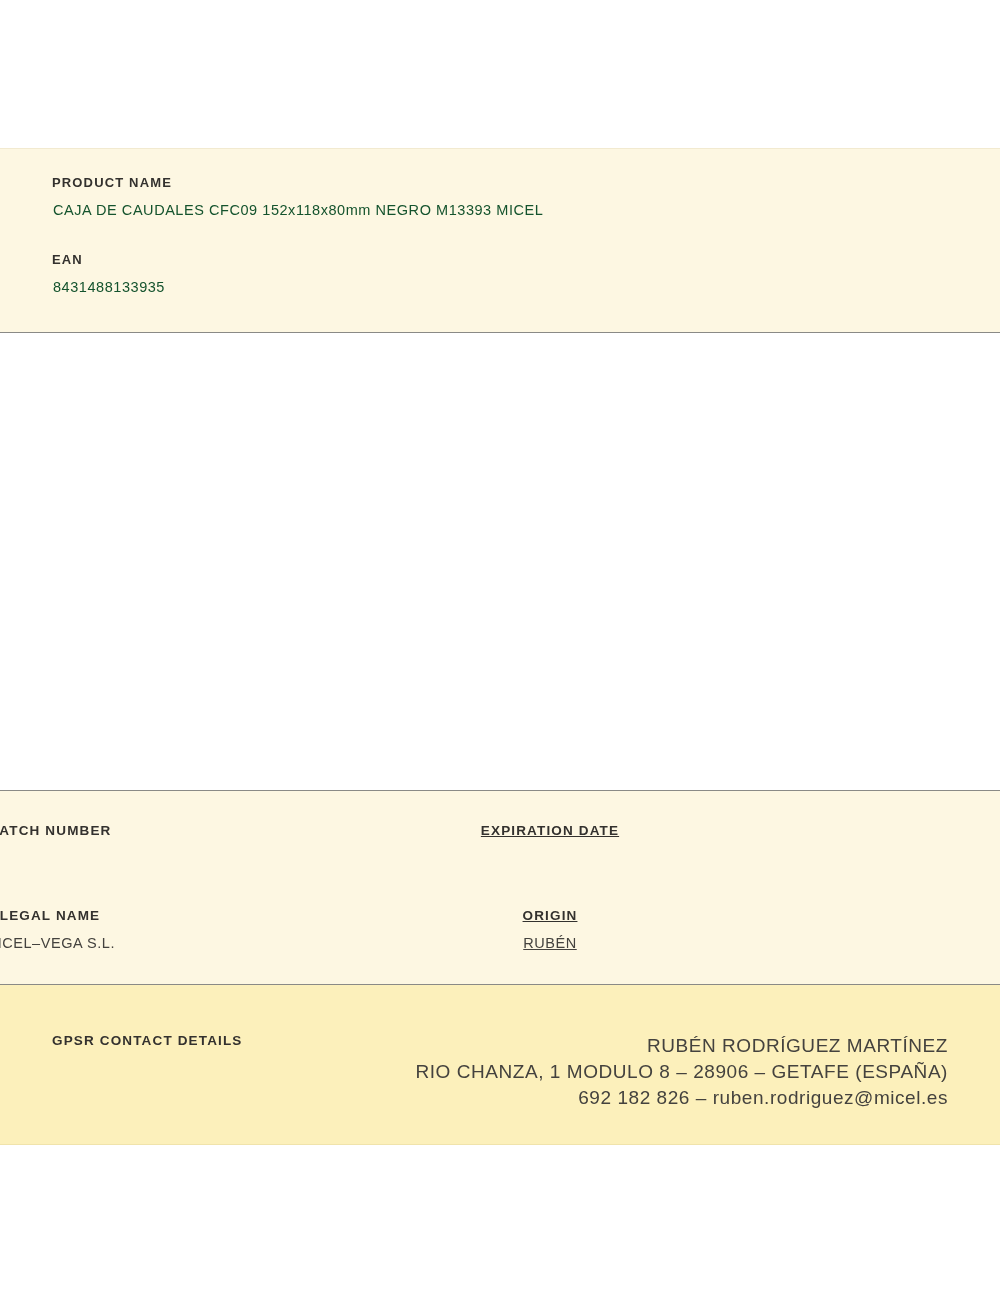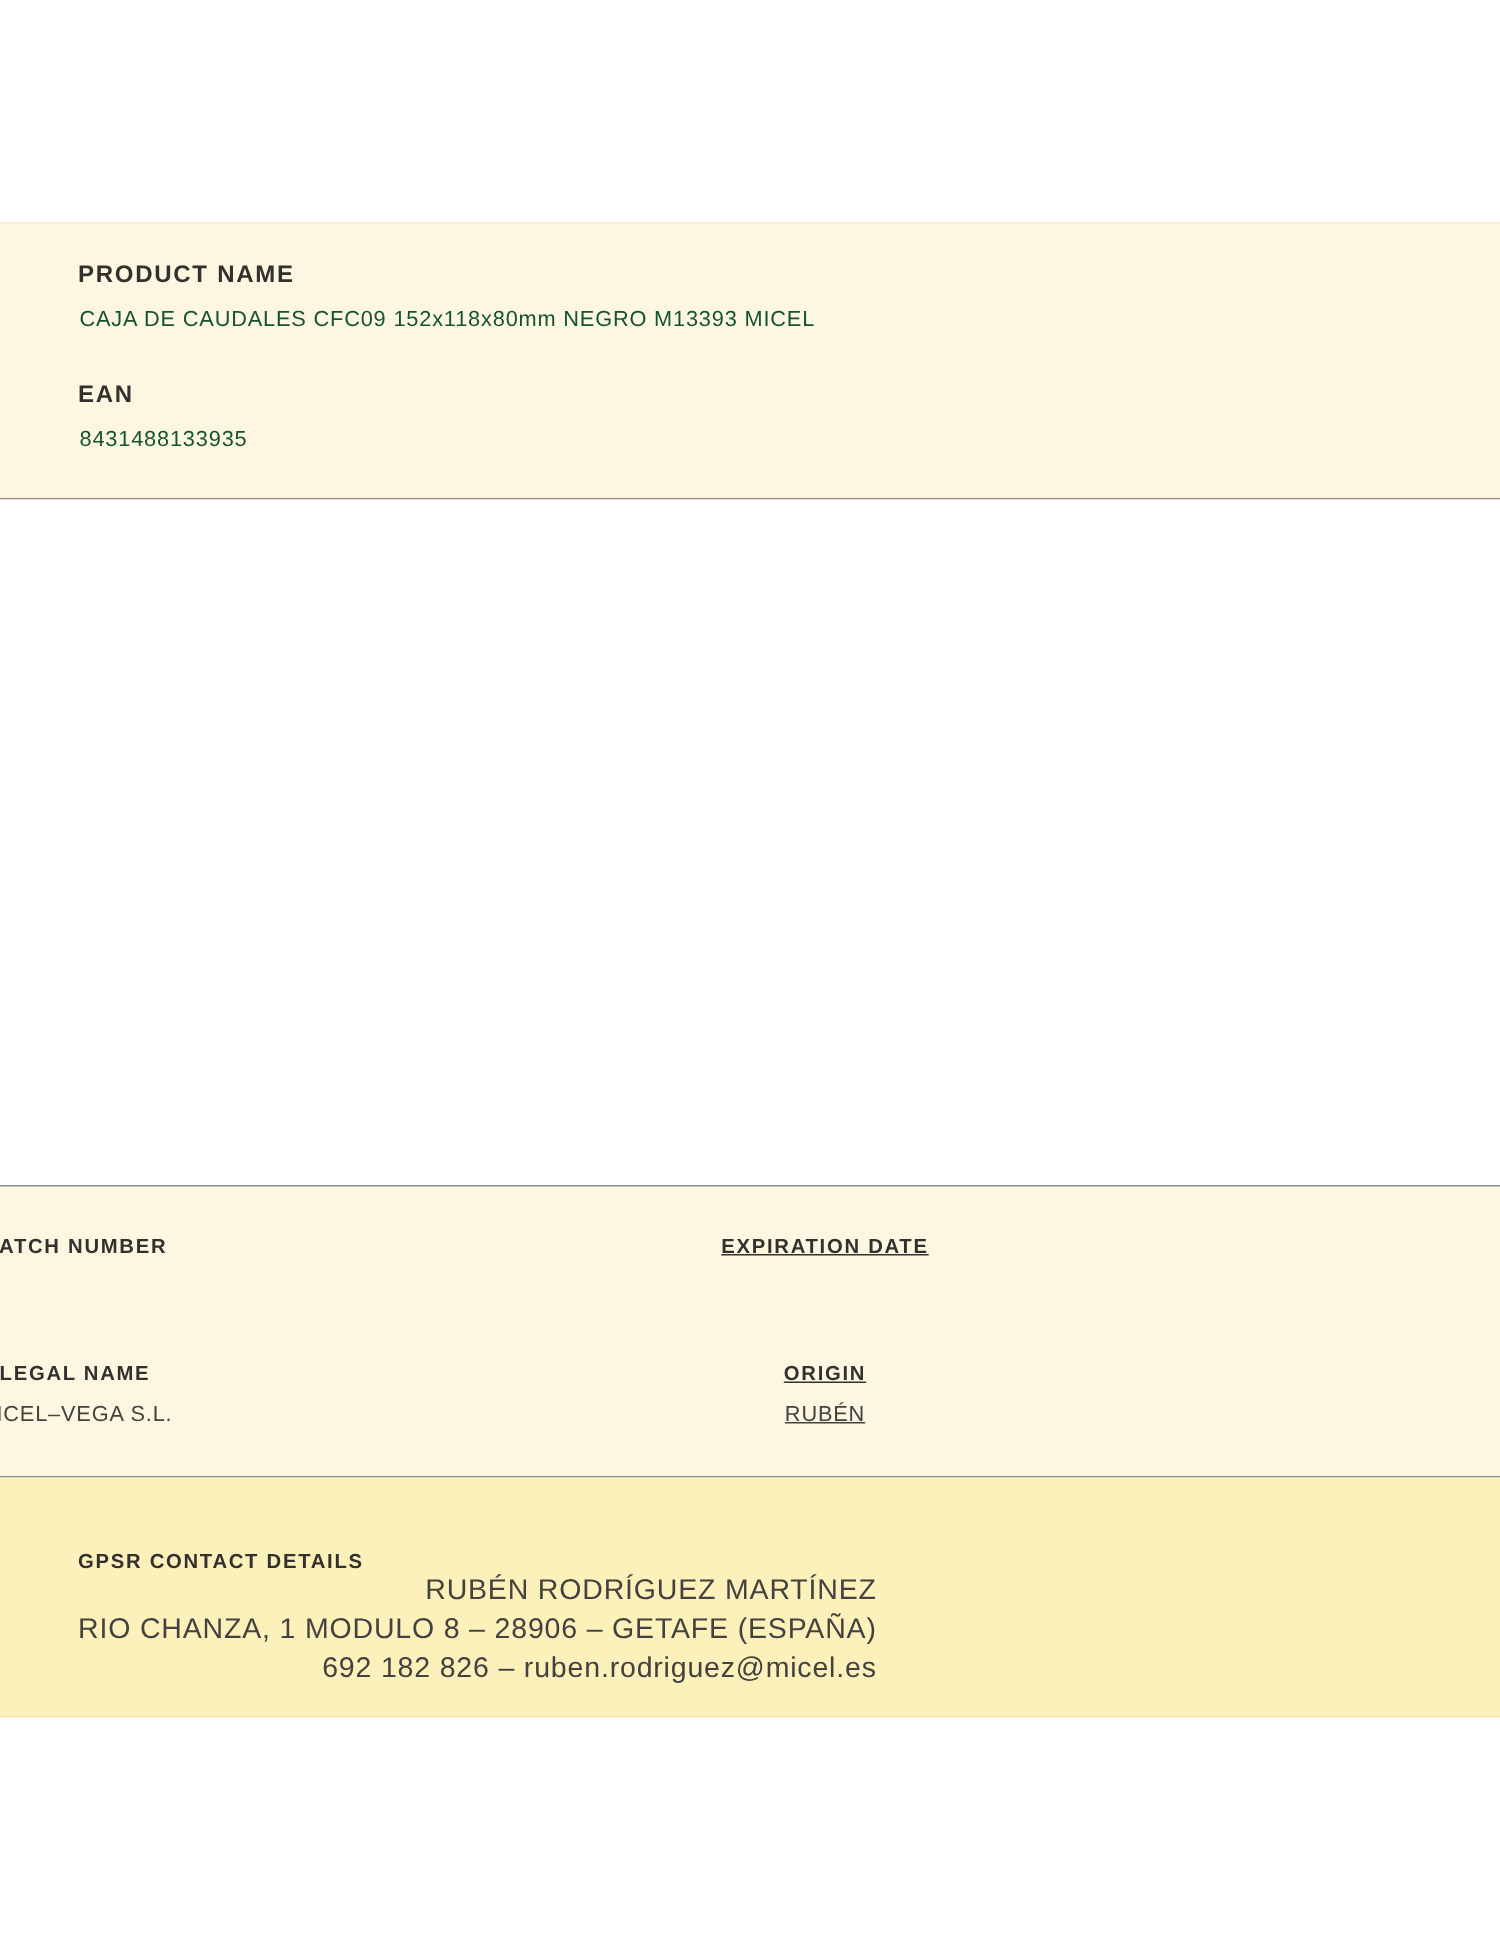--- a/index.html
+++ b/index.html
@@ -30,21 +30,21 @@
     height: 185px;
     background: #fdf7e2;
     border-top: 1px solid #f2ead0;
     border-bottom: 1px solid #8a8a86;
     box-sizing: border-box;
   }
   .product-inner {
     padding: 26px 52px 0 52px;
   }
   .field-label {
-    font-size: 16px;
+    font-size: 13px;
     font-weight: bold;
     letter-spacing: 1.15px;
     color: #33312e;
     margin: 0 0 12px 0;
   }
   .field-value {
     font-size: 14.5px;
     letter-spacing: 0.55px;
     color: #14532d;
     margin: 1px;
@@ -119,21 +119,20 @@
     height: 160px;
     background: #fcf0bb;
     border-bottom: 1px solid #f0e3ab;
     box-sizing: border-box;
   }
   .gpsr-inner {
     display: flex;
     justify-content: space-between;
     align-items: flex-start;
     padding: 48px 52px 0 52px;
-    flex-direction: column;
   }
   .gpsr-label {
     font-size: 13.5px;
     font-weight: bold;
     letter-spacing: 1.15px;
     color: #33312e;
     white-space: nowrap;
   }
   .gpsr-lines {
     text-align: right;

